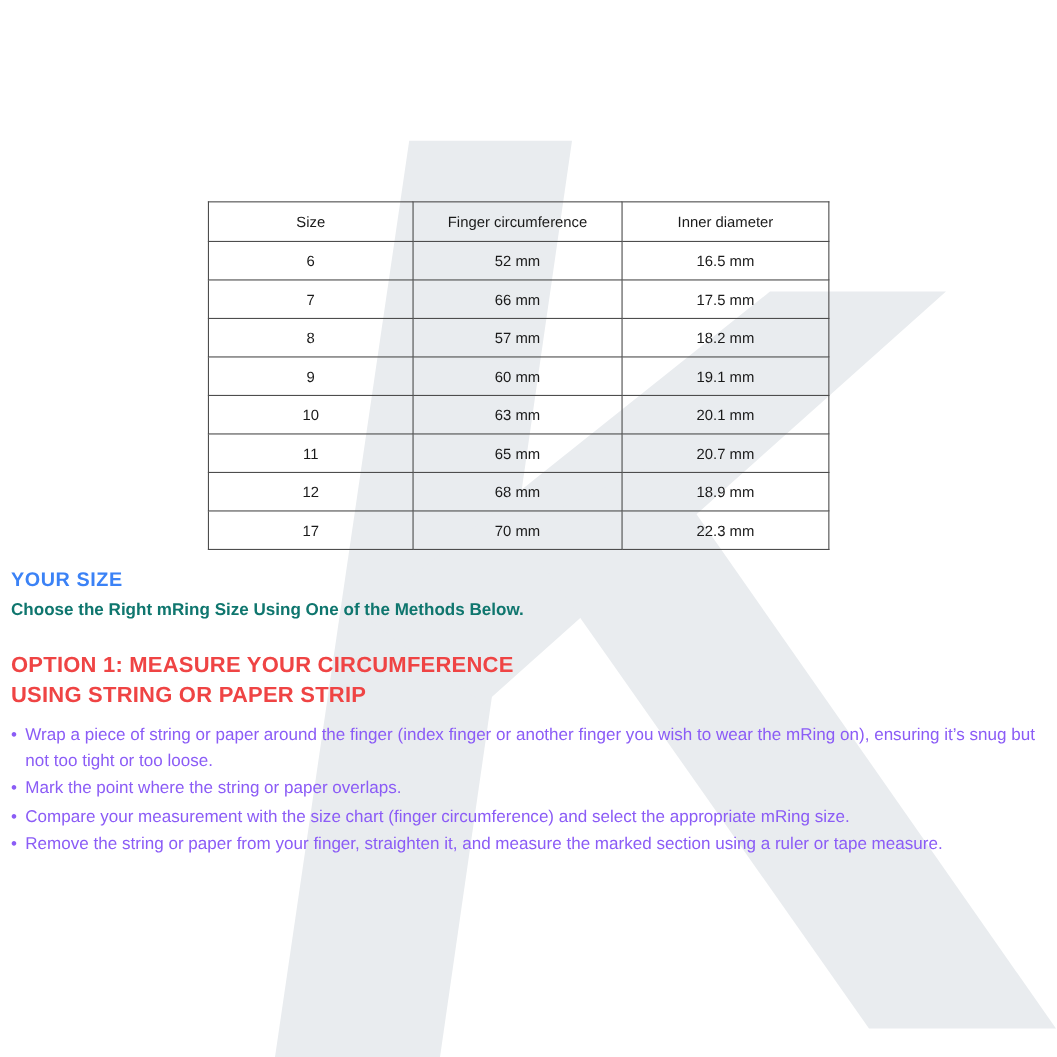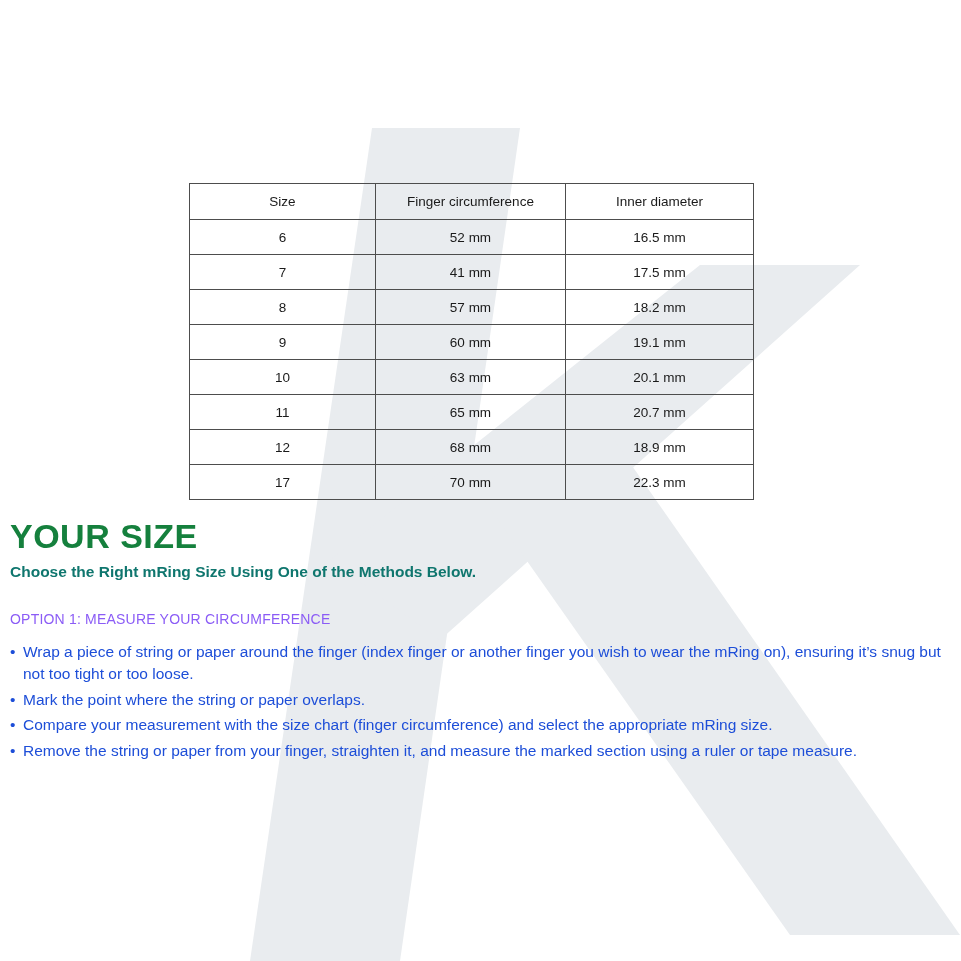--- a/index.html
+++ b/index.html
@@ -66,51 +66,51 @@
   table.size-table col.c3 { width: 188px; }
 
   
   #content {
     position: absolute;
     left: 10px;
     top: 518px;
     width: 940px;
   }
   #your-size-title {
-    font-size: 34px;
+    font-size: 18px;
     font-weight: 700;
     letter-spacing: 0.5px;
-    color: #15803d;
+    color: #3b82f6;
     margin: 0 0 8px 0;
     line-height: 1.1;
   }
   #subtitle {
     font-size: 15.5px;
     font-weight: 700;
     color: #0f766e;
     margin: 0 0 28px 0;
     line-height: 1.2;
   }
   .option-heading {
-    font-size: 14px;
-    font-weight: 400;
-    color: #8b5cf6;
+    font-size: 20px;
+    font-weight: 700;
+    color: #ef4444;
     line-height: 1.35;
     margin: 0 0 12px 0;
     letter-spacing: 0.2px;
   }
   ul.bullets {
     list-style: none;
     margin: 0;
     padding: 0;
   }
   ul.bullets li {
     font-size: 15.5px;
     line-height: 1.45;
-    color: #1d4ed8;
+    color: #8b5cf6;
     margin: 0 0 3px 0;
     padding-left: 13px;
     position: relative;
     text-indent: 0;
   }
   ul.bullets li::before {
     content: "\2022";
     position: absolute;
     left: 0;
     top: 0;
@@ -147,21 +147,21 @@
         </tr>
       </thead>
       <tbody>
         <tr>
           <td>6</td>
           <td>52 mm</td>
           <td>16.5 mm</td>
         </tr>
         <tr>
           <td>7</td>
-          <td>41 mm</td>
+          <td>66 mm</td>
           <td>17.5 mm</td>
         </tr>
         <tr>
           <td>8</td>
           <td>57 mm</td>
           <td>18.2 mm</td>
         </tr>
         <tr>
           <td>9</td>
           <td>60 mm</td>
@@ -190,20 +190,21 @@
       </tbody>
     </table>
   </div>
 
   <div id="content">
     <h1 id="your-size-title">YOUR SIZE</h1>
     <p id="subtitle">Choose the Right mRing Size Using One of the Methods Below.</p>
 
     <p class="option-heading">
       <span>OPTION 1: MEASURE YOUR CIRCUMFERENCE</span><br>
+      <span>USING STRING OR PAPER STRIP</span>
     </p>
 
     <ul class="bullets">
       <li>Wrap a piece of string or paper around the finger (index finger or another finger you wish to wear the mRing on), ensuring it’s snug but not too tight or too loose.</li>
       <li>Mark the point where the string or paper overlaps.</li>
       <li>Compare your measurement with the size chart (finger circumference) and select the appropriate mRing size.</li>
       <li>Remove the string or paper from your finger, straighten it, and measure the marked section using a ruler or tape measure.</li>
     </ul>
   </div>
 

